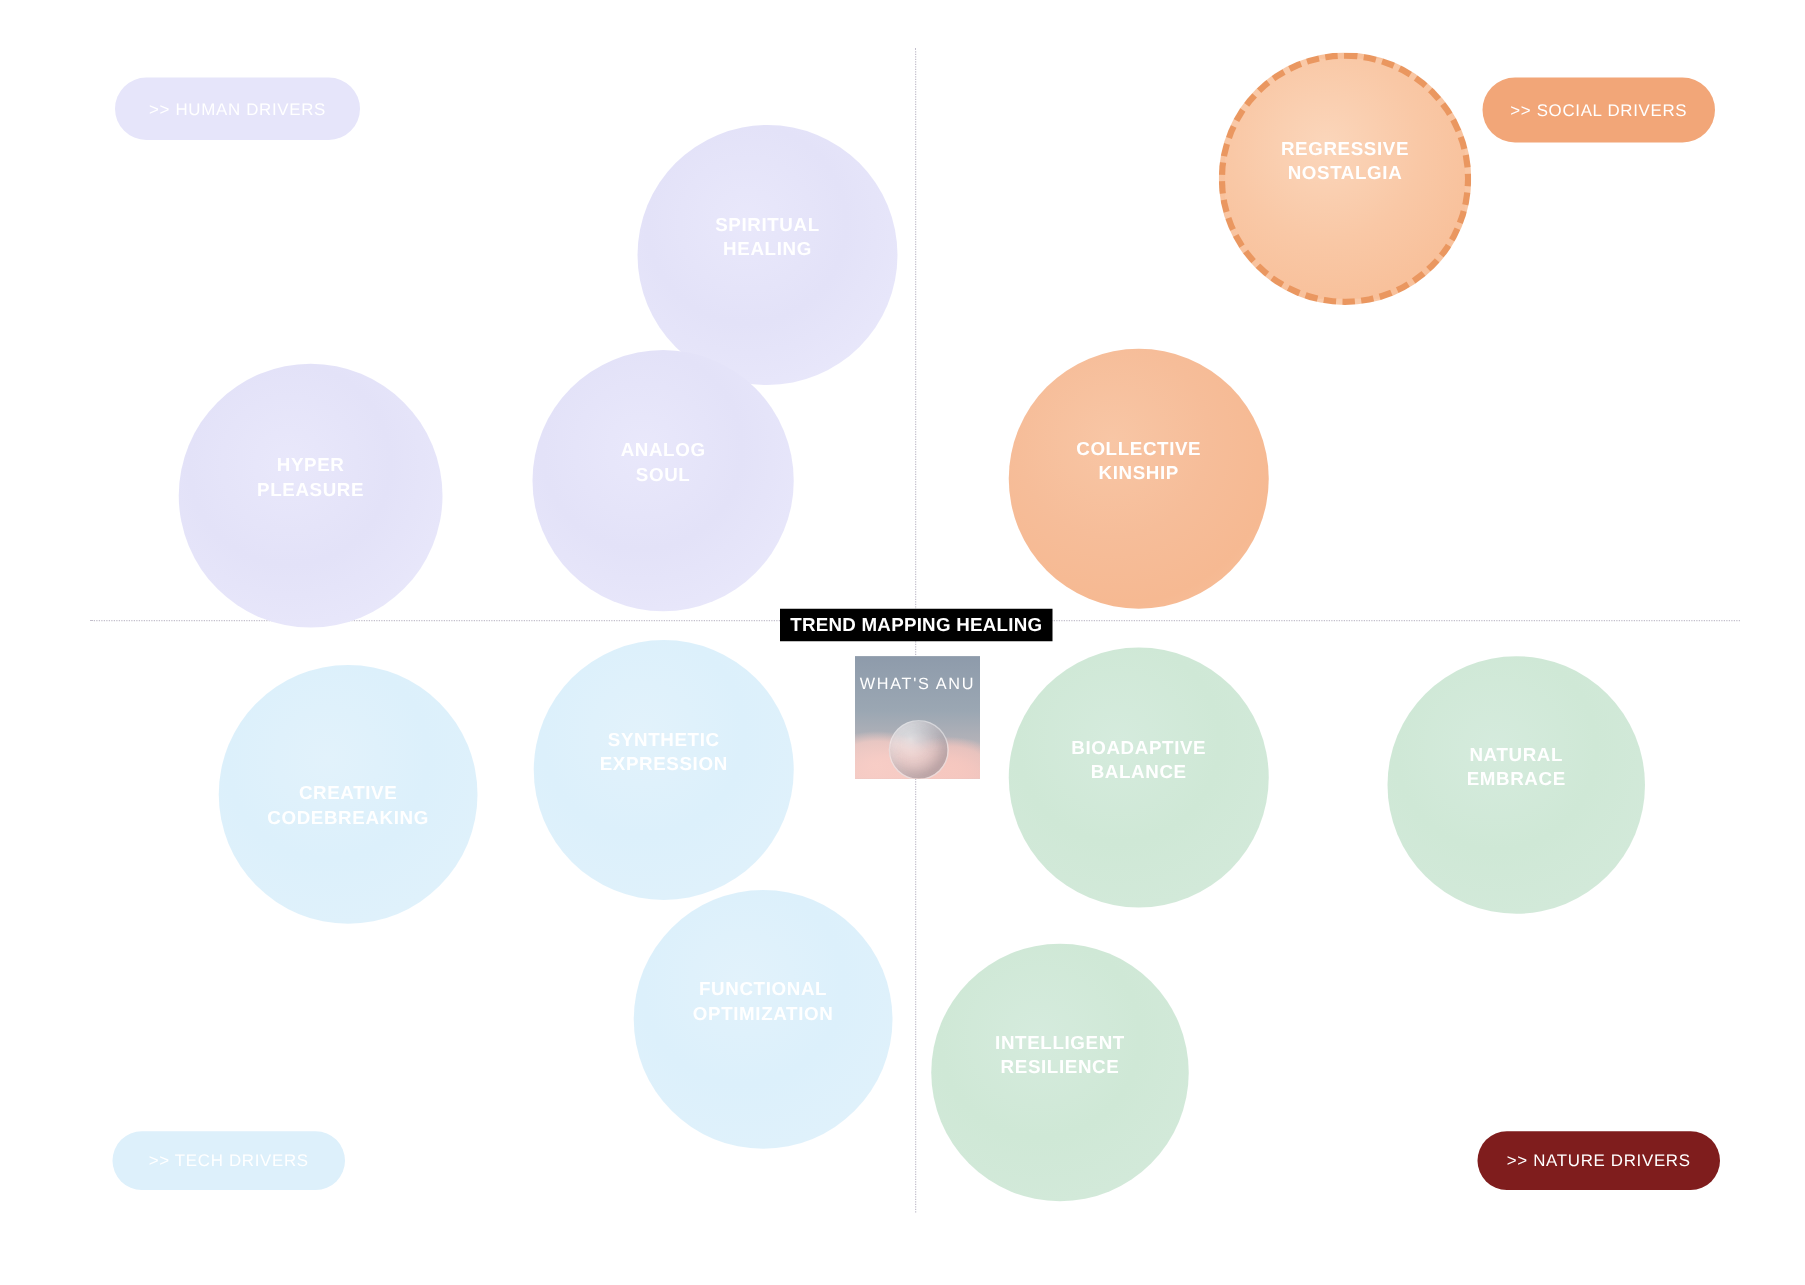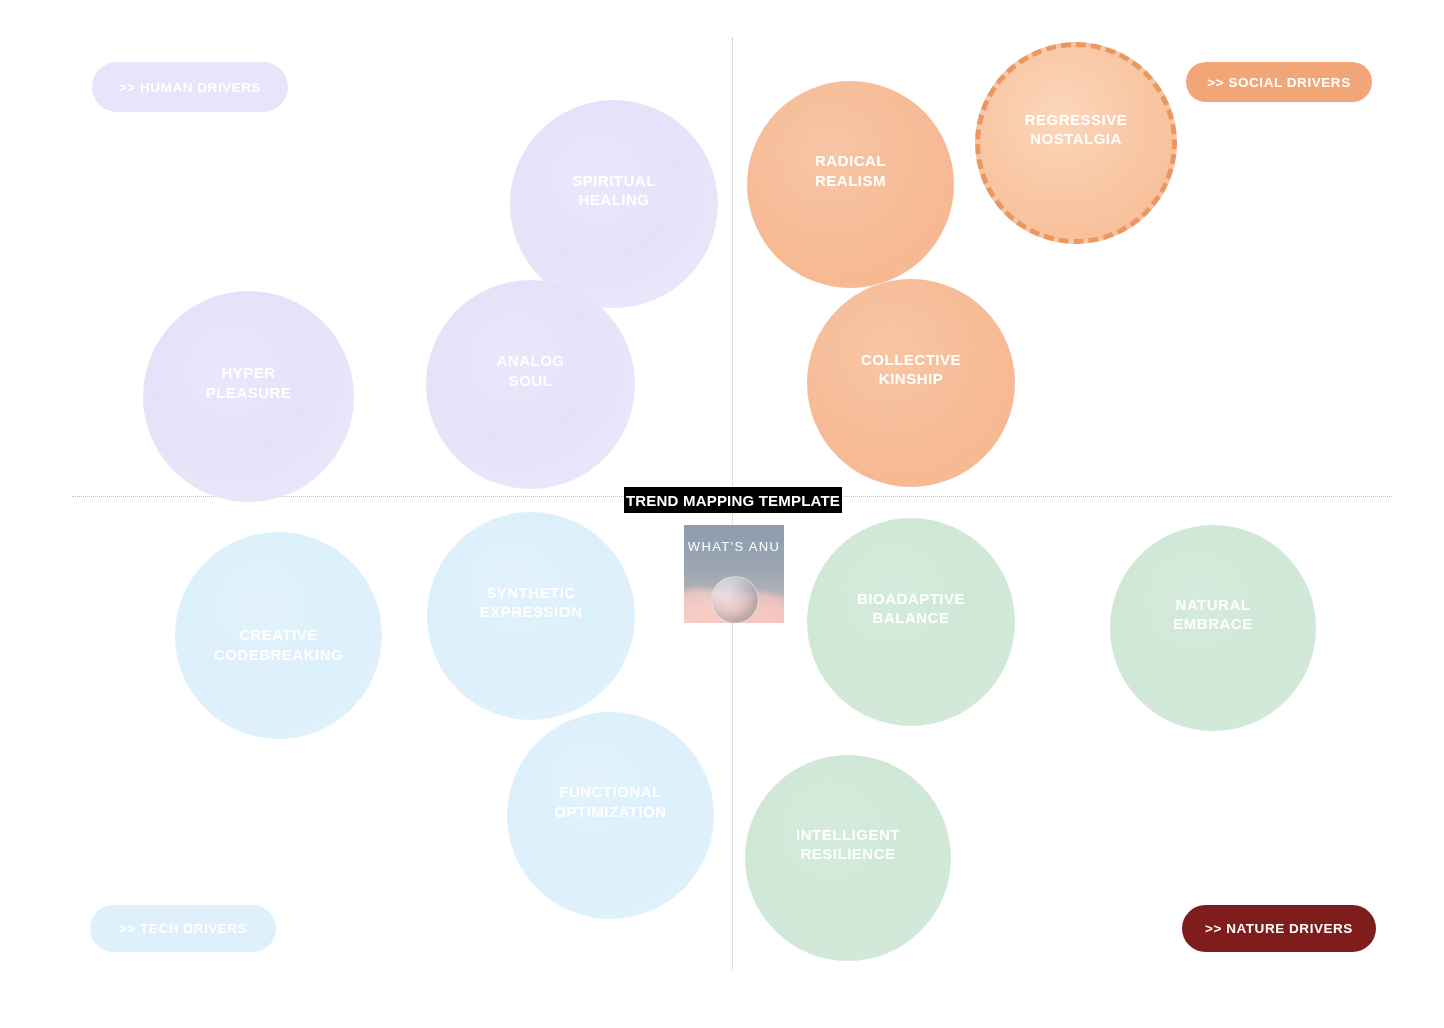--- a/index.html
+++ b/index.html
@@ -41,28 +41,28 @@
   }
 
   
   .pill {
     position: absolute;
     display: flex;
     align-items: center;
     justify-content: center;
     border-radius: 28px;
     font-size: 13.5px;
-    font-weight: bold;
+    font-weight: normal;
     letter-spacing: .55px;
     color: #ffffff;
     white-space: nowrap;
     user-select: none;
   }
   .pill-human  { left: 92px;   top: 62px;  width: 196px; height: 50px; background: #e6e5fa; }
-  .pill-social { left: 1186px; top: 62px;  width: 186px; height: 40px; background: #f2a678; }
+  .pill-social { left: 1186px; top: 62px;  width: 186px; height: 52px; background: #f2a678; }
   .pill-tech   { left: 90px;   top: 905px; width: 186px; height: 47px; background: #ddf0fb; }
   .pill-nature { left: 1182px; top: 905px; width: 194px; height: 47px; background: #7f1d1d; }
 
   
   .bubble {
     position: absolute;
     border-radius: 50%;
     display: flex;
     align-items: center;
     justify-content: center;
@@ -193,24 +193,20 @@
   <div class="bubble q-human" style="left:143px; top:291px; width:211px; height:211px;">
     <span class="label up" style="white-space: pre-line;">HYPER
 PLEASURE</span>
   </div>
 
   <div class="bubble q-human" style="left:426px; top:280px; width:209px; height:209px;">
     <span class="label up" style="white-space: pre-line;">ANALOG
 SOUL</span>
   </div>
 
-  <div class="bubble q-social" style="left:747px; top:81px; width:207px; height:207px;">
-    <span class="label up" style="white-space: pre-line;">RADICAL
-REALISM</span>
-  </div>
 
   <div class="bubble q-social selected" style="left:975px; top:42px; width:202px; height:202px;">
     <span class="label up" style="white-space: pre-line;">REGRESSIVE
 NOSTALGIA</span>
   </div>
 
   <div class="bubble q-social" style="left:807px; top:279px; width:208px; height:208px;">
     <span class="label up" style="white-space: pre-line;">COLLECTIVE
 KINSHIP</span>
   </div>
@@ -253,21 +249,21 @@
     <span>&gt;&gt; SOCIAL DRIVERS</span>
   </div>
   <div class="pill pill-tech">
     <span>&gt;&gt; TECH DRIVERS</span>
   </div>
   <div class="pill pill-nature">
     <span>&gt;&gt; NATURE DRIVERS</span>
   </div>
 
   <div class="center-title">
-    <span>TREND MAPPING TEMPLATE</span>
+    <span>TREND MAPPING HEALING</span>
   </div>
 
   <div class="thumb">
     <div class="thumb-sky"></div>
     <div class="thumb-cloud"></div>
     <div class="thumb-sphere"></div>
     <div class="thumb-title">WHAT'S ANU</div>
   </div>
 
 </div>

